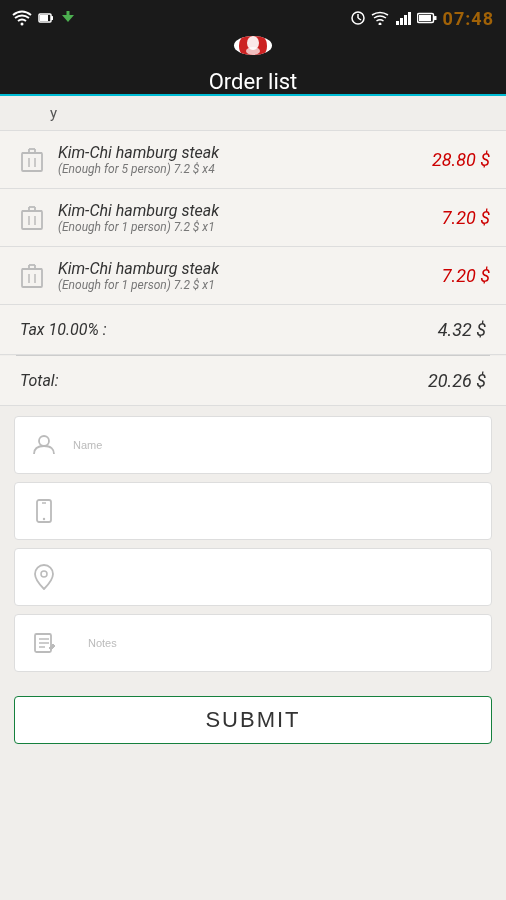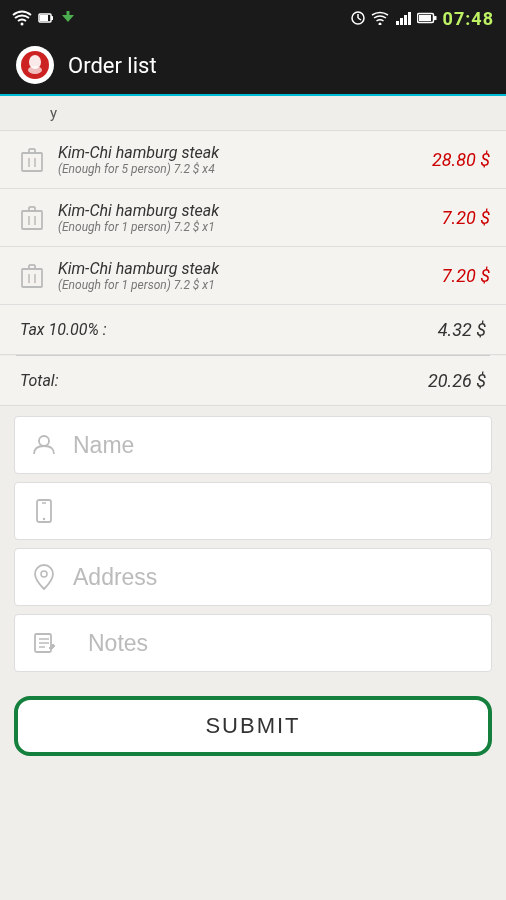--- a/index.html
+++ b/index.html
@@ -26,36 +26,37 @@
       display: flex;
       align-items: center;
       gap: 6px;
     }
     .status-bar-right {
       display: flex;
       align-items: center;
       gap: 6px;
     }
     .status-time {
-      color: #bef264;
+      color: #a16207;
       font-size: 18px;
       font-weight: bold;
       letter-spacing: 1px;
     }
 
     
     .header {
       width: 100%;
       height: 60px;
       background: #1a1a1a;
       display: flex;
       align-items: center;
       padding: 0 16px;
       gap: 14px;
       border-bottom: 2px solid #00bcd4;
+      flex-direction: column;
     }
     .header-icon {
       width: 38px;
       height: 38px;
       border-radius: 50%;
       background: white;
       display: flex;
       align-items: center;
       justify-content: center;
       overflow: hidden;
@@ -168,43 +169,43 @@
       display: flex;
       align-items: center;
       justify-content: center;
       margin-right: 14px;
       flex-shrink: 0;
     }
     .field-input {
       flex: 1;
       border: none;
       outline: none;
-      font-size: 23px;
+      font-size: 11px;
       color: #999;
       background: transparent;
       font-family: Arial, sans-serif;
     }
     .field-input::placeholder {
       color: #bbb;
     }
     .notes-row {
       height: 58px;
       gap: 15px;
     }
 
     
     .submit-section {
       padding: 14px 14px;
     }
     .submit-btn {
       width: 100%;
-      height: 60px;
+      height: 48px;
       background: white;
-      border: 4px solid #15803d;
-      border-radius: 16px;
+      border: 1px solid #15803d;
+      border-radius: 4px;
       font-size: 22px;
       font-weight: 500;
       color: #333;
       letter-spacing: 2px;
       cursor: pointer;
     }
   </style>
 </head>
 <body>
 
@@ -362,21 +363,20 @@
       </div>
     </div>
 
     <div class="field-row">
       <div class="field-icon">
         <svg width="20" height="26" viewBox="0 0 20 26" fill="none">
           <path d="M10 1 C5 1 1 5 1 10 C1 16 10 25 10 25 C10 25 19 16 19 10 C19 5 15 1 10 1Z" stroke="#bbb" stroke-width="1.8" fill="none"></path>
           <circle cx="10" cy="10" r="3" stroke="#bbb" stroke-width="1.5" fill="none"></circle>
         </svg>
       </div>
-      <input class="field-input" type="text" placeholder="Address" style="">
     </div>
 
     <div class="field-row notes-row">
       <div class="field-icon">
         <svg width="22" height="22" viewBox="0 0 22 22" fill="none">
           <rect x="2" y="2" width="16" height="18" rx="1.5" stroke="#bbb" stroke-width="1.8" fill="none"></rect>
           <line x1="6" y1="7" x2="16" y2="7" stroke="#bbb" stroke-width="1.5"></line>
           <line x1="6" y1="11" x2="16" y2="11" stroke="#bbb" stroke-width="1.5"></line>
           <line x1="6" y1="15" x2="12" y2="15" stroke="#bbb" stroke-width="1.5"></line>
           <path d="M16 16 L20 12 L22 14 L18 18Z" stroke="#bbb" stroke-width="1" fill="#bbb"></path>

